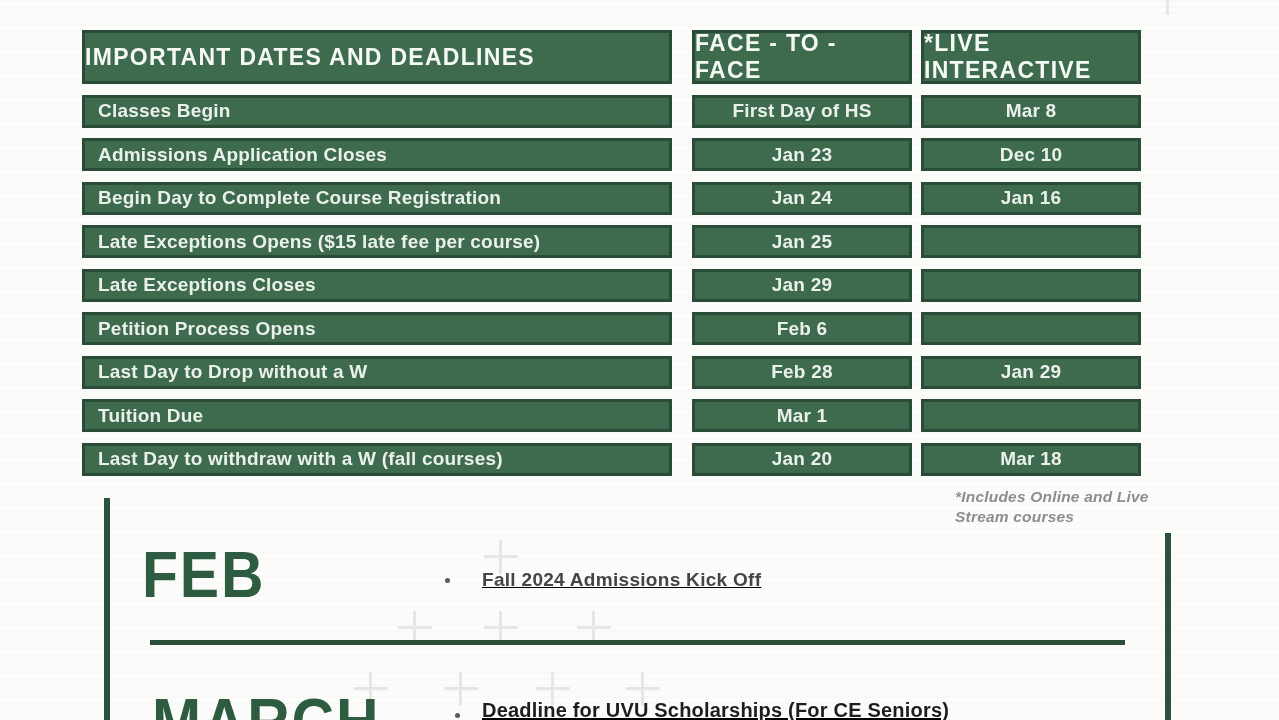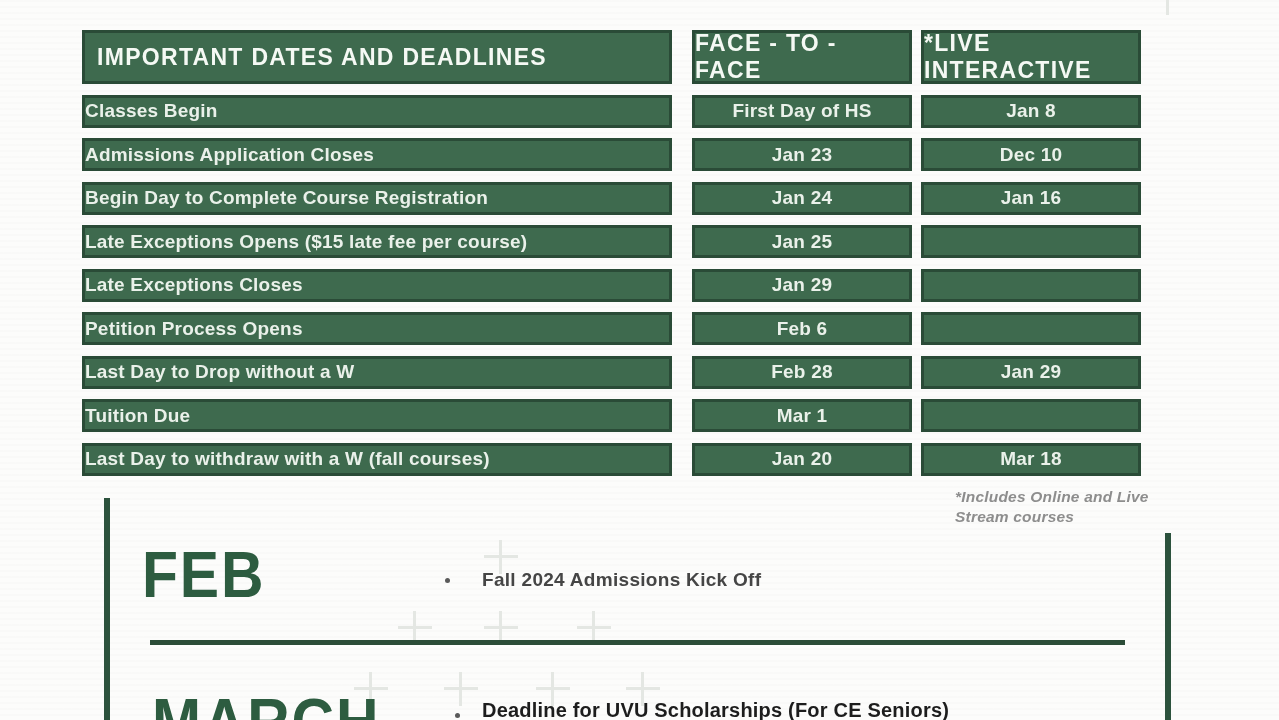--- a/index.html
+++ b/index.html
@@ -36,33 +36,33 @@
   }
   .dl-row { display: flex; }
   .cell {
     background: #3e6a4e;
     border: 3px solid #2a4b37;
     color: #eaf1ea;
     display: flex;
     align-items: center;
     height: 33px;
   }
-  .col-label { width: 590px; margin-right: 20px; }
+  .col-label { width: 590px; margin-right: 20px; padding-left: 13px; }
   .col-f2f   { width: 220px; margin-right: 9px;  justify-content: center; }
   .col-live  { width: 220px; justify-content: center; }
   .cell.body { font-size: 19px; font-weight: 600; letter-spacing: 0.2px; }
   .dl-row.head .cell {
     height: 54px;
     color: #f5f9f4;
     font-size: 23px;
     font-weight: 700;
     letter-spacing: 1.3px;
     text-transform: uppercase;
   }
-  .dl-row.head .col-label { padding-left: 12px; }
+  .dl-row.head .col-label { padding-left: 0; }
 
   .footnote {
     position: absolute;
     left: 955px; top: 487px;
     width: 235px;
     font-size: 15.5px;
     font-style: italic;
     font-weight: 600;
     color: #8d8d8d;
     line-height: 1.32;
@@ -86,21 +86,21 @@
     letter-spacing: 2px;
     color: #2d5c40;
     transform: scaleX(0.92);
     transform-origin: left top;
     line-height: 1.0;
     white-space: nowrap;
   }
   .month-feb   { left: 142px; top: 543px; }
   .month-march { left: 152px; top: 690px; }
 
-  .event { position: absolute; display: flex; align-items: center; }
+  .event { position: absolute; display: flex; align-items: center; text-decoration: underline; }
   .event .dot {
     width: 5px; height: 5px; border-radius: 50%;
     background: #5a5a5a; flex: none;
   }
   .event-feb { left: 445px; top: 569px; }
   .event-feb .dot { margin-right: 32px; }
   .event-feb .event-label {
     font-size: 19px; font-weight: 700; color: #454545; letter-spacing: 0.3px;
   }
   .event-march { left: 455px; top: 699px; }
@@ -127,21 +127,21 @@
   <div class="dl-table">
     <div class="dl-row head">
       <div class="cell col-label">IMPORTANT DATES AND DEADLINES</div>
       <div class="cell col-f2f">FACE - TO - FACE</div>
       <div class="cell col-live">*LIVE INTERACTIVE</div>
     </div>
 
     <div class="dl-row">
       <div class="cell body col-label">Classes Begin</div>
       <div class="cell body col-f2f">First Day of HS</div>
-      <div class="cell body col-live">Jan 8</div>
+      <div class="cell body col-live">Mar 8</div>
     </div>
     <div class="dl-row">
       <div class="cell body col-label">Admissions Application Closes</div>
       <div class="cell body col-f2f">Jan 23</div>
       <div class="cell body col-live">Dec 10</div>
     </div>
     <div class="dl-row">
       <div class="cell body col-label">Begin Day to Complete Course Registration</div>
       <div class="cell body col-f2f">Jan 24</div>
       <div class="cell body col-live">Jan 16</div>

